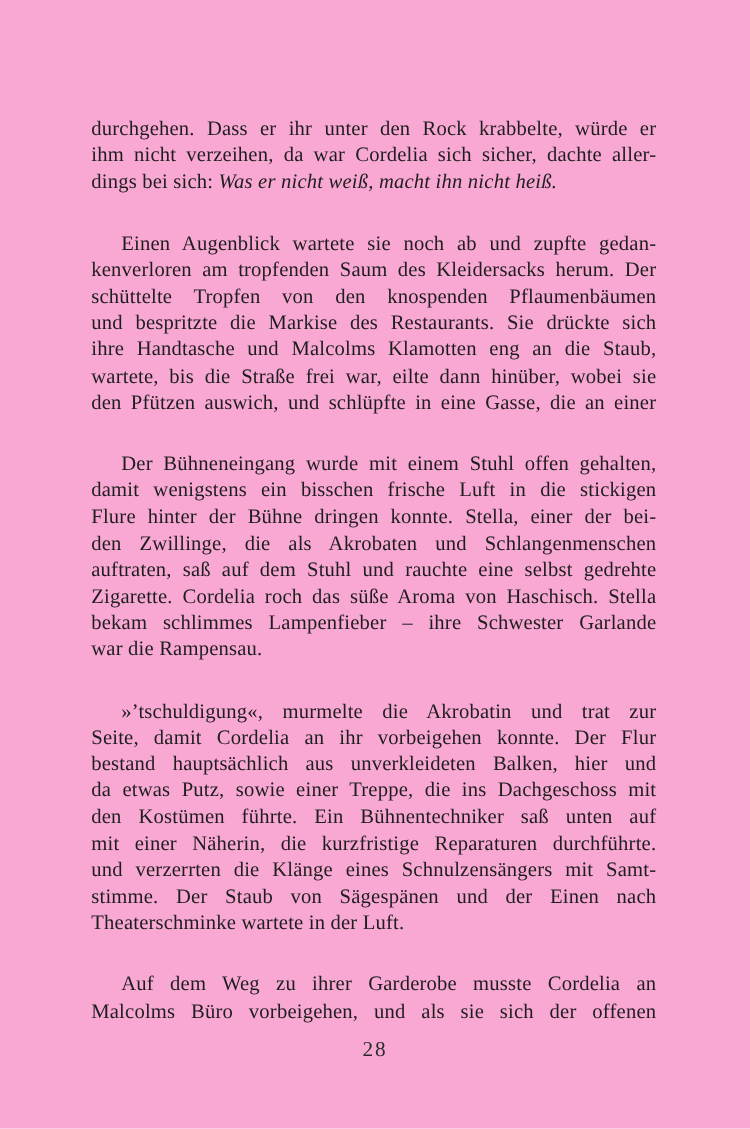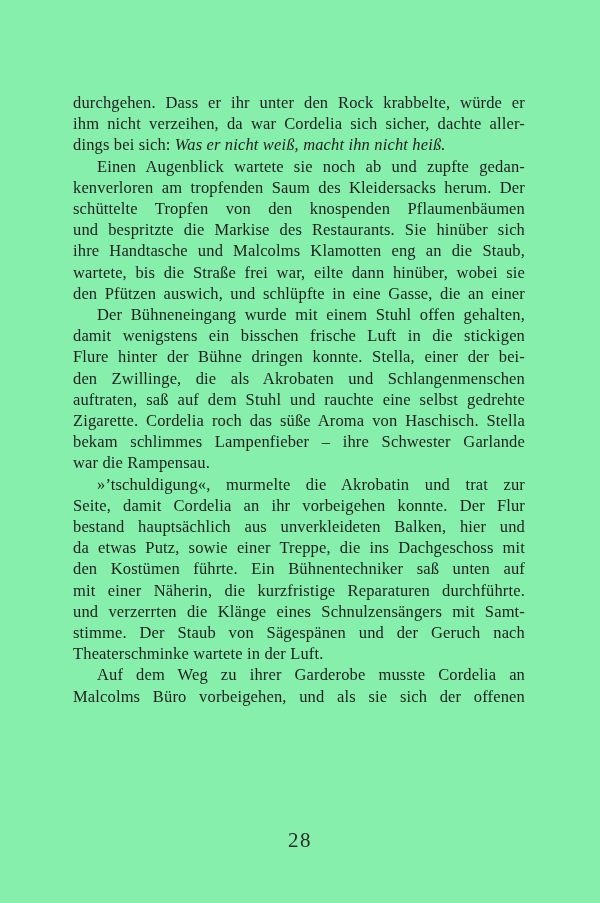--- a/index.html
+++ b/index.html
@@ -9,21 +9,21 @@
   }
   body {
     width: 600px;
     height: 903px;
     font-family: "Liberation Serif", "DejaVu Serif", serif;
   }
   .page {
     position: relative;
     width: 600px;
     height: 903px;
-    background: #86efac;
+    background: #f9a8d4;
     color: #1e1e1e;
     overflow: hidden;
   }
   .text-block {
     position: absolute;
     left: 73px;
     top: 92px;
     width: 452px;
     font-size: 16.5px;
     line-height: 21.2px;
@@ -34,65 +34,66 @@
     text-align-last: justify;
     -moz-text-align-last: justify;
     min-height: 21.2px;
   }
   .line.last {
     text-align-last: left;
     -moz-text-align-last: left;
   }
   .line.indent {
     text-indent: 24px;
+    margin-top: 28px;
   }
   .em {
     font-style: italic;
   }
   .page-number {
     position: absolute;
     top: 828px;
     left: 0;
     width: 600px;
     text-align: center;
-    font-size: 21px;
+    font-size: 17px;
     line-height: 24px;
     color: #2b2b2b;
     letter-spacing: 1.5px;
   }
 </style>
 </head>
 <body>
 
 <div class="page">
   <div class="text-block" id="text-block">
       <div class="line"><span>durchgehen. Dass er ihr unter den Rock krabbelte, würde er</span></div>
       <div class="line"><span>ihm nicht verzeihen, da war Cordelia sich sicher, dachte aller-</span></div>
       <div class="line last"><span>dings bei sich: </span><span class="em">Was er nicht weiß, macht ihn nicht heiß.</span></div>
       <div class="line indent"><span>Einen Augenblick wartete sie noch ab und zupfte gedan-</span></div>
       <div class="line"><span>kenverloren am tropfenden Saum des Kleidersacks herum. Der</span></div>
       <div class="line"><span>schüttelte Tropfen von den knospenden Pflaumenbäumen</span></div>
-      <div class="line"><span>und bespritzte die Markise des Restaurants. Sie hinüber sich</span></div>
+      <div class="line"><span>und bespritzte die Markise des Restaurants. Sie drückte sich</span></div>
       <div class="line"><span>ihre Handtasche und Malcolms Klamotten eng an die Staub,</span></div>
       <div class="line"><span>wartete, bis die Straße frei war, eilte dann hinüber, wobei sie</span></div>
       <div class="line"><span>den Pfützen auswich, und schlüpfte in eine Gasse, die an einer</span></div>
       <div class="line indent"><span>Der Bühneneingang wurde mit einem Stuhl offen gehalten,</span></div>
       <div class="line"><span>damit wenigstens ein bisschen frische Luft in die stickigen</span></div>
       <div class="line"><span>Flure hinter der Bühne dringen konnte. Stella, einer der bei-</span></div>
       <div class="line"><span>den Zwillinge, die als Akrobaten und Schlangenmenschen</span></div>
       <div class="line"><span>auftraten, saß auf dem Stuhl und rauchte eine selbst gedrehte</span></div>
       <div class="line"><span>Zigarette. Cordelia roch das süße Aroma von Haschisch. Stella</span></div>
       <div class="line"><span>bekam schlimmes Lampenfieber – ihre Schwester Garlande</span></div>
       <div class="line last"><span>war die Rampensau.</span></div>
       <div class="line indent"><span>»’tschuldigung«, murmelte die Akrobatin und trat zur</span></div>
       <div class="line"><span>Seite, damit Cordelia an ihr vorbeigehen konnte. Der Flur</span></div>
       <div class="line"><span>bestand hauptsächlich aus unverkleideten Balken, hier und</span></div>
       <div class="line"><span>da etwas Putz, sowie einer Treppe, die ins Dachgeschoss mit</span></div>
       <div class="line"><span>den Kostümen führte. Ein Bühnentechniker saß unten auf</span></div>
       <div class="line"><span>mit einer Näherin, die kurzfristige Reparaturen durchführte.</span></div>
       <div class="line"><span>und verzerrten die Klänge eines Schnulzensängers mit Samt-</span></div>
-      <div class="line"><span>stimme. Der Staub von Sägespänen und der Geruch nach</span></div>
+      <div class="line"><span>stimme. Der Staub von Sägespänen und der Einen nach</span></div>
       <div class="line last"><span>Theaterschminke wartete in der Luft.</span></div>
       <div class="line indent"><span>Auf dem Weg zu ihrer Garderobe musste Cordelia an</span></div>
       <div class="line"><span>Malcolms Büro vorbeigehen, und als sie sich der offenen</span></div>
     </div>
   <div class="page-number">28</div>
 </div>
 
 </body></html>

